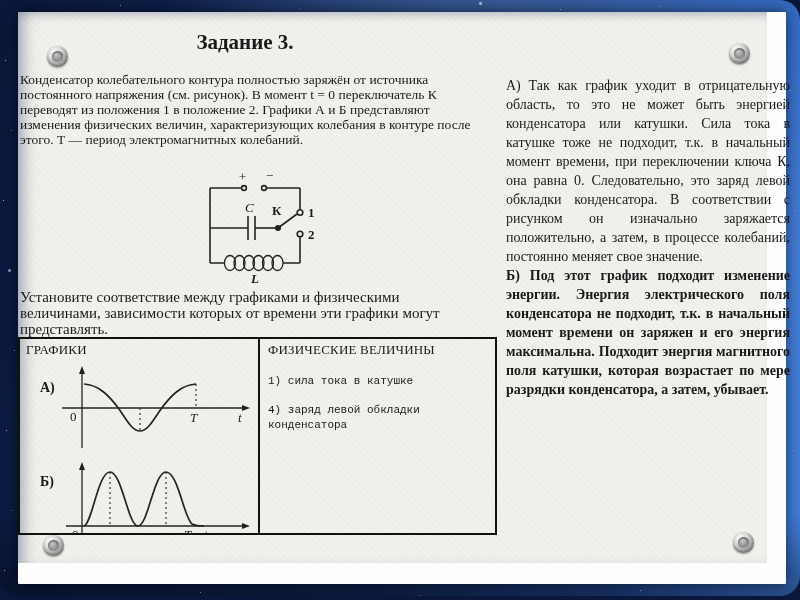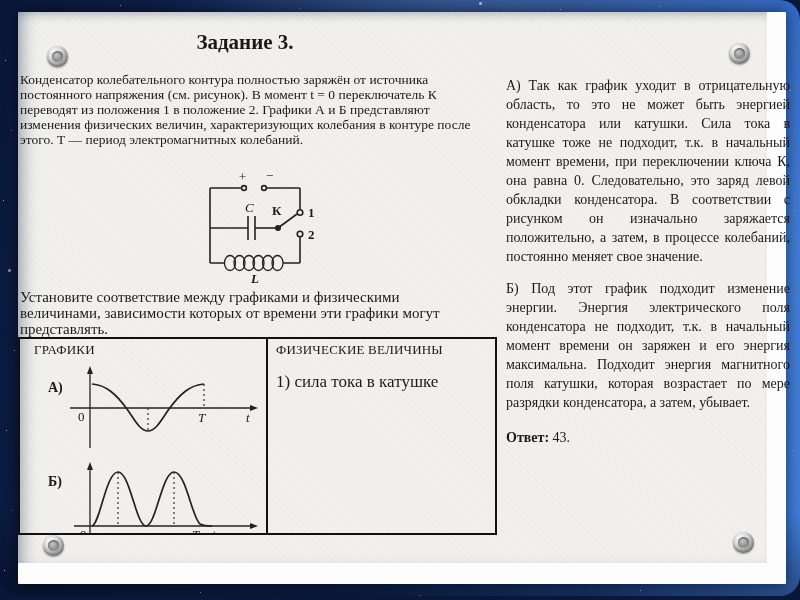--- a/index.html
+++ b/index.html
@@ -32,29 +32,29 @@
   .screw::after{content:"";position:absolute;left:5px;top:5px;width:11px;height:11px;border-radius:50%;
     background:radial-gradient(circle at 40% 35%,#c9c9c9,#8d8d8d 60%,#b8b8b8);
     box-shadow:inset 0 1px 2px rgba(0,0,0,.5);}
   .title{position:absolute;left:10px;top:30px;width:470px;text-align:center;
     font-size:21px;font-weight:bold;}
   .p1{position:absolute;left:20px;top:72px;width:464px;font-size:13.5px;line-height:15px;}
   .p2{position:absolute;left:20px;top:289px;width:460px;font-size:15px;line-height:16px;}
   .figure{position:absolute;left:192px;top:166px;width:136px;height:120px;}
   .qtable{position:absolute;left:18px;top:337px;width:479px;height:198px;
     border:2px solid #111;box-sizing:border-box;display:flex;overflow:hidden;}
-  .col1{flex:0 0 238px;border-right:2px solid #111;box-sizing:border-box;padding:3px 0 0 14px;}
+  .col1{flex:0 0 238px;border-right:2px solid #111;box-sizing:border-box;padding:3px 0 0 6px;}
   .col2{flex:1;padding:3px 8px 16px 8px;}
   .thead{font-size:13px;letter-spacing:.2px;}
-  .qitem{font-size:17px;line-height:15px;margin-top:14px;width:215px;}
+  .qitem{font-size:11px;line-height:15px;margin-top:14px;width:215px;font-family:Liberation Mono, monospace;}
   .qitem.first{margin-top:16px;}
   svg text{font-family:"Liberation Serif","DejaVu Serif",serif;}
   .rightcol{position:absolute;left:506px;top:76px;width:284px;font-size:14px;line-height:19px;}
   .rightcol p{margin:0;text-align:justify;}
-  .rightcol .solb{margin-top:13px;}
+  .rightcol .solb{font-weight:bold;}
   .answer{margin-top:16px;text-align:left;}
   .answer b{font-weight:bold;}
 </style>
 </head>
 <body>
 
 <div class="stage">
   <div class="stars"></div>
   <div class="sheet-back"></div>
   <div class="sheet"></div>
@@ -143,21 +143,21 @@
           <text x="46" y="83">0</text>
           <text x="158" y="83" font-style="italic">T</text>
           <text x="178" y="83" font-style="italic">t</text>
         </g>
       </svg>
     </div>
 
     <div class="col2">
       <div class="thead">ФИЗИЧЕСКИЕ ВЕЛИЧИНЫ</div>
       <div class="qitem first">1) сила тока в катушке</div>
+      <div class="qitem">4) заряд левой обкладки конденсатора</div>
     </div>
   </div>
 
   <div class="rightcol">
     <p class="sola">А) Так как график уходит в отрицательную область, то это не может быть энергией конденсатора или катушки. Сила тока в катушке тоже не подходит, т.к. в начальный момент времени, при переключении ключа К, она равна 0. Следовательно, это заряд левой обкладки конденсатора. В соответствии с рисунком он изначально заряжается положительно, а затем, в процессе колебаний, постоянно меняет свое значение.</p>
     <p class="solb">Б) Под этот график подходит изменение энергии. Энергия электрического поля конденсатора не подходит, т.к. в начальный момент времени он заряжен и его энергия максимальна. Подходит энергия магнитного поля катушки, которая возрастает по мере разрядки конденсатора, а затем, убывает.</p>
-    <div class="answer"><b>Ответ:</b> <span>43.</span></div>
   </div>
 </div>
 
 </body></html>

